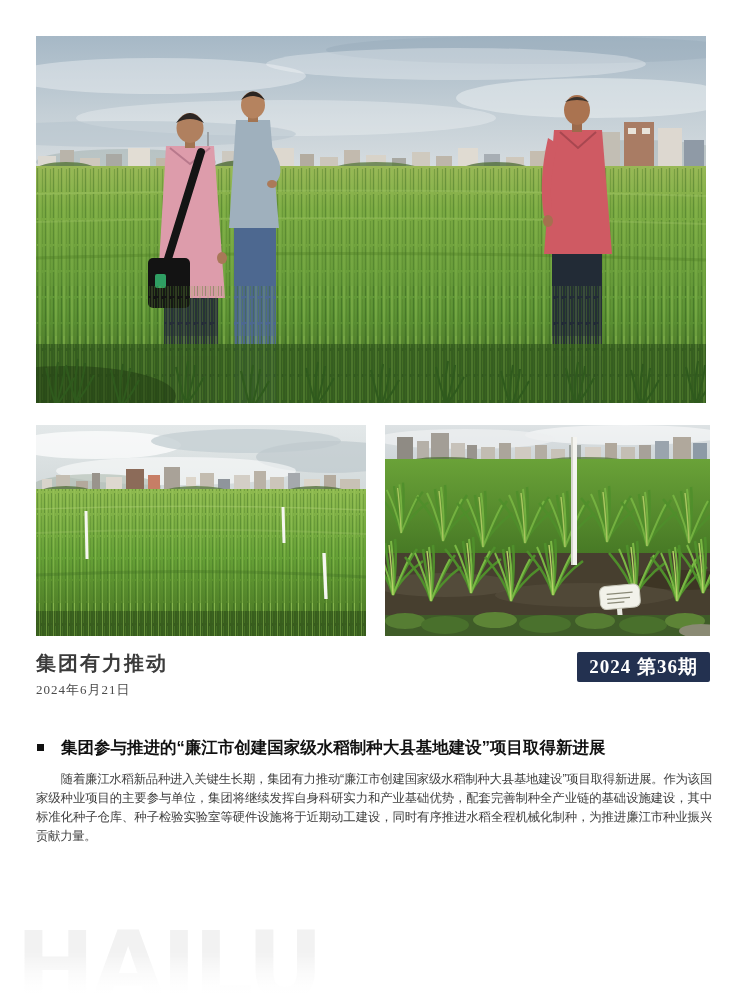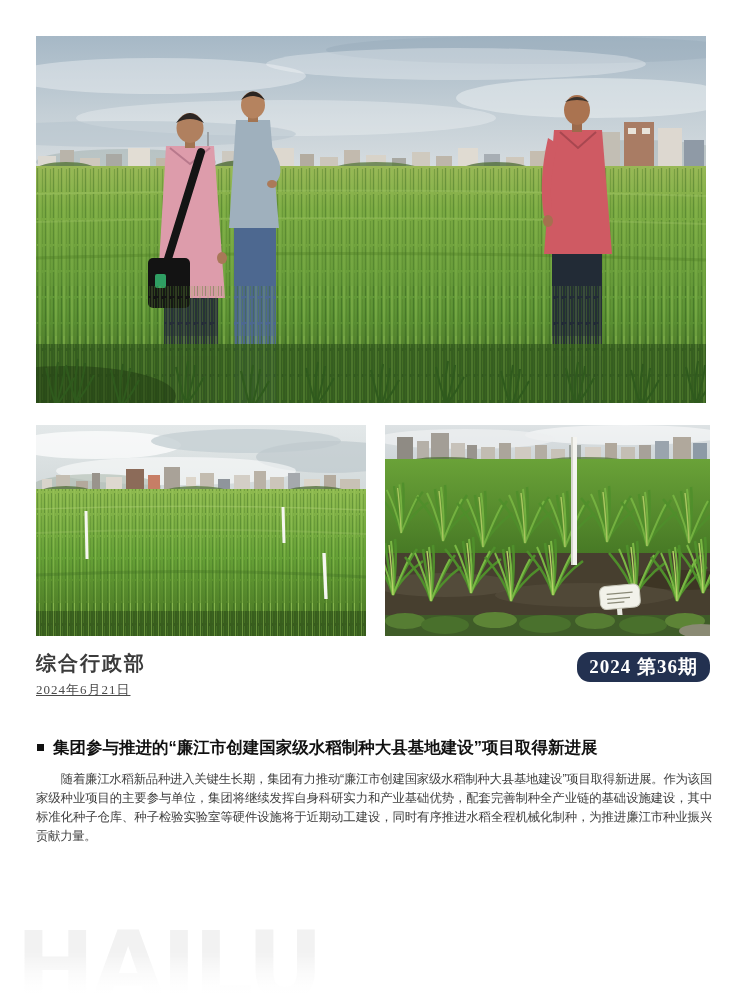--- a/index.html
+++ b/index.html
@@ -14,33 +14,33 @@
   .photo-right{left:385px;top:425px;width:325px;height:211px;}
 
   .publisher{
     position:absolute;left:36px;top:650px;
     font-family:"Liberation Serif","DejaVu Serif",serif;
     font-size:20px;font-weight:bold;color:#3b3b3b;letter-spacing:2px;
   }
   .pubdate{
     position:absolute;left:36px;top:681px;
     font-family:"Liberation Serif","DejaVu Serif",serif;
-    font-size:13px;color:#4a4a4a;letter-spacing:1px;text-decoration:underline;
+    font-size:13px;color:#4a4a4a;letter-spacing:1px;
   }
   .issue-badge{
     position:absolute;right:30px;top:652px;
     background:#233150;color:#ffffff;
     font-family:"Liberation Serif","DejaVu Serif",serif;
     font-size:19px;font-weight:bold;letter-spacing:1px;
-    padding:5px 12px 6px 12px;border-radius:13px;line-height:1;
+    padding:5px 12px 6px 12px;border-radius:2px;line-height:1;
   }
   .headline{
     position:absolute;left:36px;top:736px;width:676px;margin:0;
     font-size:16.5px;font-weight:bold;color:#111111;line-height:22px;
-    display:flex;align-items:flex-start;
+    display:flex;align-items:flex-start;gap:8px;
   }
   .headline .bullet{
     flex:0 0 auto;width:7px;height:7px;background:#111;display:inline-block;
     margin:8px 9px 0 1px;
   }
   .article{
     position:absolute;left:36px;top:770px;width:676px;z-index:1;
     font-size:12.4px;color:#3e3e3e;line-height:19px;letter-spacing:-0.3px;
     text-align:justify;
   }
@@ -348,21 +348,21 @@
         <ellipse cx="60" cy="200" rx="24" ry="9" fill="#49702c"></ellipse>
       <ellipse cx="110" cy="195" rx="22" ry="8" fill="#5d8436"></ellipse>
         <ellipse cx="160" cy="199" rx="26" ry="9" fill="#4a712d"></ellipse>
       <ellipse cx="210" cy="196" rx="20" ry="8" fill="#567d33"></ellipse>
         <ellipse cx="258" cy="200" rx="24" ry="9" fill="#49702c"></ellipse>
       <ellipse cx="300" cy="196" rx="20" ry="8" fill="#5d8436"></ellipse>
       <ellipse cx="316" cy="206" rx="22" ry="7" fill="#8a8a74"></ellipse>
     </svg>
   </figure>
 
-  <div class="publisher">综合行政部</div>
+  <div class="publisher">集团有力推动</div>
   <div class="pubdate">2024年6月21日</div>
   <div class="issue-badge">2024 第36期</div>
 
   <h1 class="headline">
     <span class="bullet"></span>
     <span>集团参与推进的“廉江市创建国家级水稻制种大县基地建设”项目取得新进展</span>
   </h1>
 
   <div class="article">
     <p>随着廉江水稻新品种进入关键生长期，集团有力推动“廉江市创建国家级水稻制种大县基地建设”项目取得新进展。作为该国家级种业项目的主要参与单位，集团将继续发挥自身科研实力和产业基础优势，配套完善制种全产业链的基础设施建设，其中标准化种子仓库、种子检验实验室等硬件设施将于近期动工建设，同时有序推进水稻全程机械化制种，为推进廉江市种业振兴贡献力量。</p>

